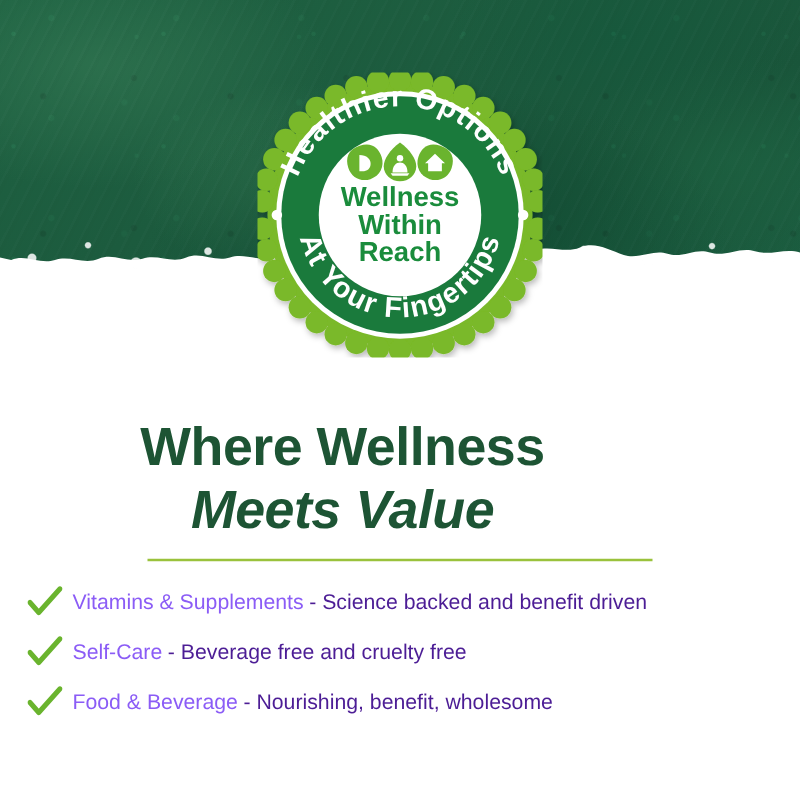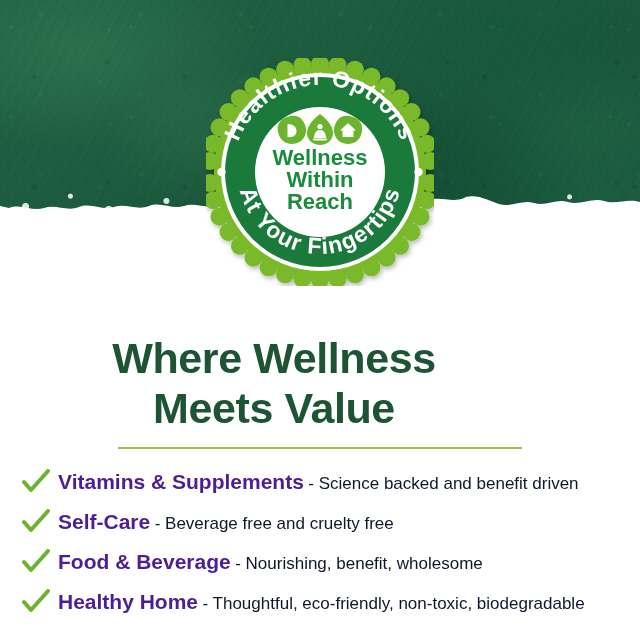--- a/index.html
+++ b/index.html
@@ -59,31 +59,31 @@
   .badge{position:absolute;left:206px;top:58px;width:228px;height:228px;}
   .badge svg{display:block;}
 
   
   .headline{
     position:absolute;left:0;top:333px;width:548px;
     text-align:center;color:#1d5434;
     font-size:43px;font-weight:bold;line-height:1.17;
     letter-spacing:-0.4px;
   }
-  .headline .l2{display:block;}
+  .headline .l2{display:block;font-style:italic;}
 
   .divider{position:absolute;left:118px;top:447px;width:404px;height:2px;background:#9ac23c;}
 
   
   .bullets{position:absolute;left:22px;top:462px;width:600px;}
   .row{display:flex;align-items:center;height:40px;}
   .check{width:36px;flex:0 0 36px;display:flex;align-items:center;justify-content:flex-start;}
   .rowtext{white-space:nowrap;}
-  .bold{color:#4c1d95;font-weight:bold;font-size:21px;}
-  .desc{color:#0f172a;font-size:17px;}
+  .bold{color:#8b5cf6;font-weight:normal;font-size:17px;}
+  .desc{color:#4c1d95;font-size:17px;}
 </style>
 </head>
 <body>
 
 <div class="canvas">
 
   <div class="greenpanel">
     <div class="tex"></div>
     <div class="tex2"></div>
 
@@ -237,26 +237,15 @@
         <svg width="28" height="26" viewBox="0 0 28 26">
             <path d="M2,13 L9,21 L26,2" fill="none" stroke="#6ab42e" stroke-width="4" stroke-linecap="round" stroke-linejoin="round"></path>
           </svg>
       </span>
       <span class="rowtext">
         <span class="bold">Food &amp; Beverage</span>
         <span class="desc">- Nourishing, benefit, wholesome</span>
       </span>
     </div>
 
-    <div class="row">
-      <span class="check">
-        <svg width="28" height="26" viewBox="0 0 28 26">
-            <path d="M2,13 L9,21 L26,2" fill="none" stroke="#6ab42e" stroke-width="4" stroke-linecap="round" stroke-linejoin="round"></path>
-          </svg>
-      </span>
-      <span class="rowtext">
-        <span class="bold">Healthy Home</span>
-        <span class="desc">- Thoughtful, eco-friendly, non-toxic, biodegradable</span>
-      </span>
-    </div>
 
   </div>
 </div>
 
 </body></html>

